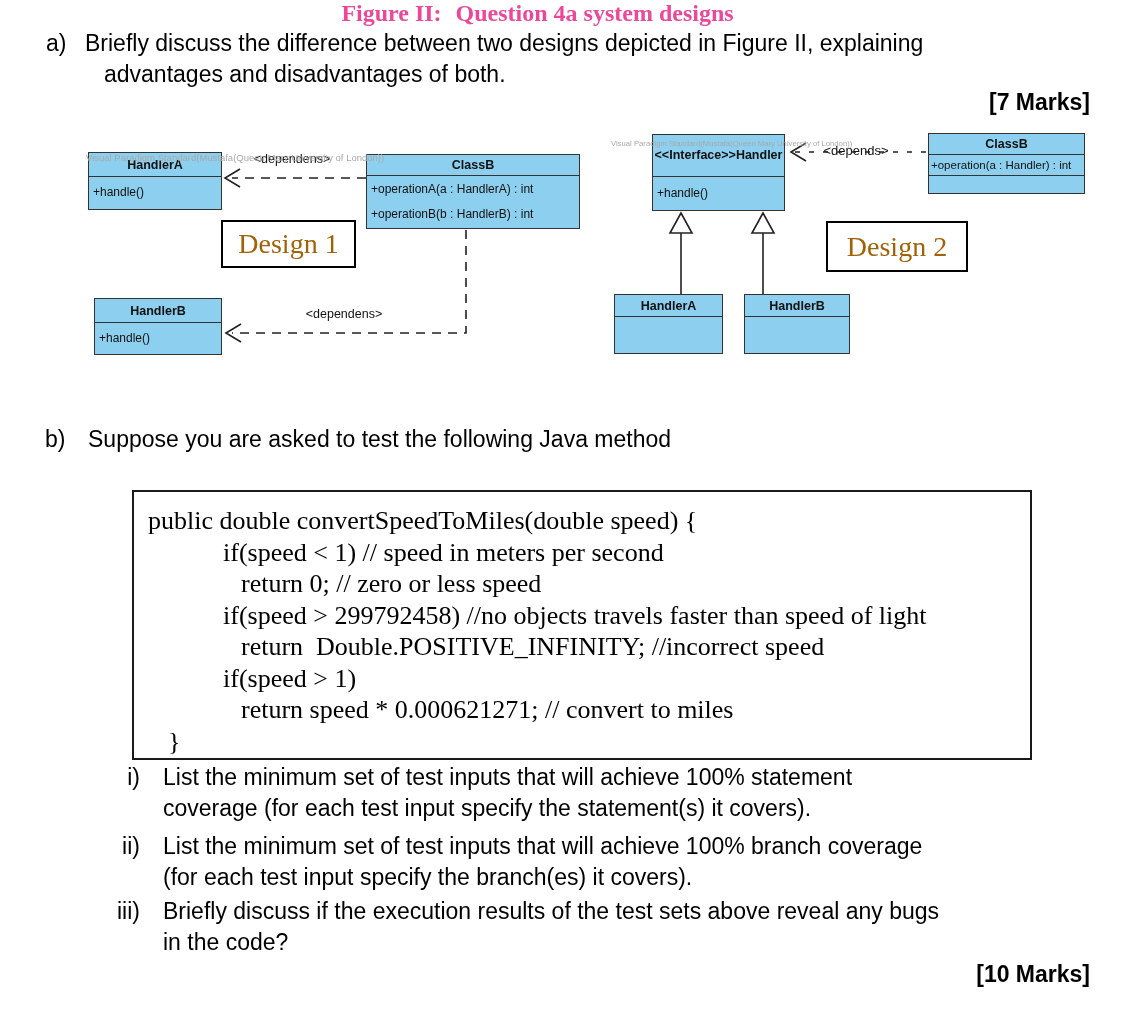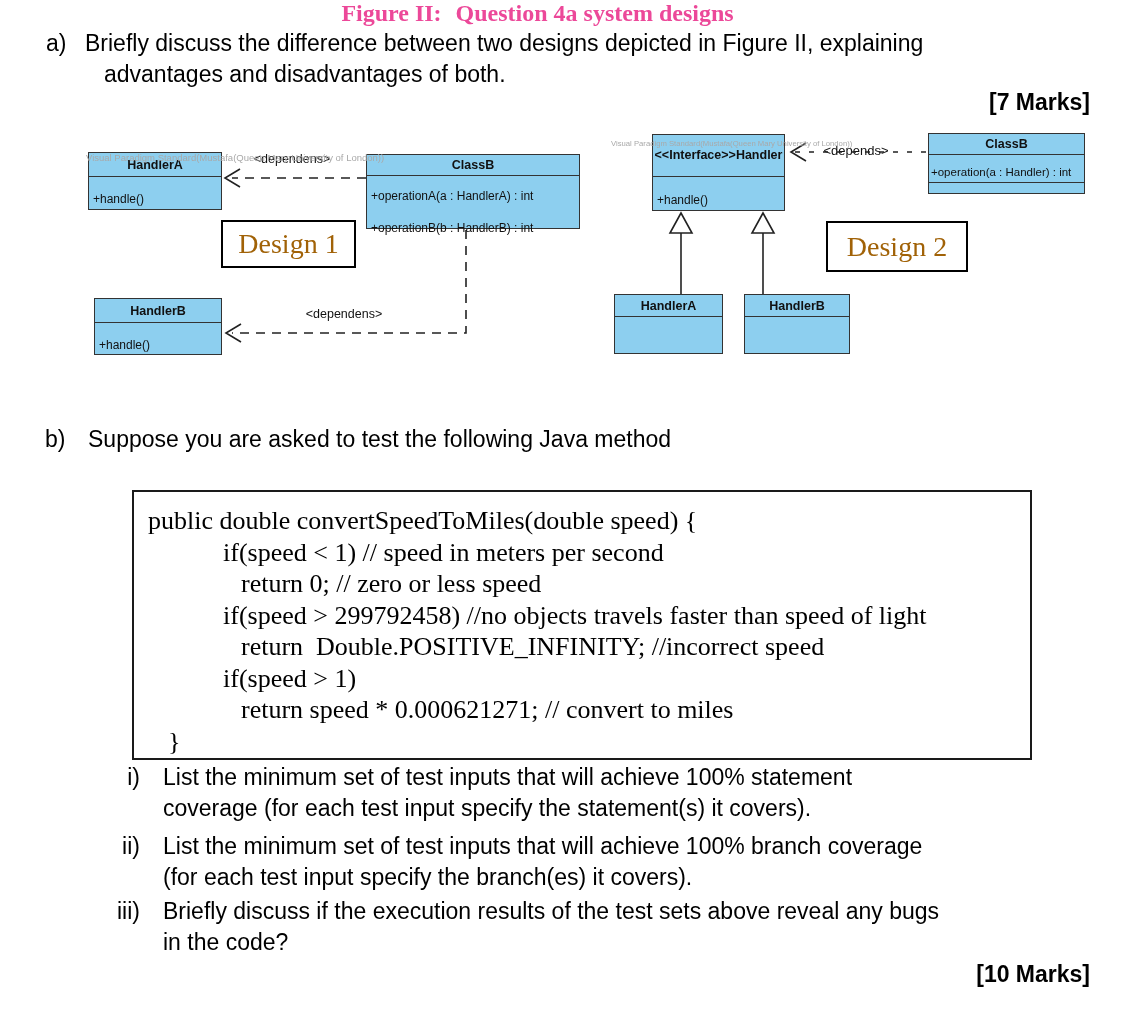--- a/index.html
+++ b/index.html
@@ -18,21 +18,21 @@
   .uml-box {
     position:absolute; background:#8DCFEF; border:1.5px solid #333;
     font-family:"Liberation Sans", sans-serif; color:#111;
   }
   .uml-head {
     font-weight:bold; font-size:12.5px; text-align:center;
     border-bottom:1.5px solid #333; display:flex; align-items:center; justify-content:center;
   }
   .uml-head.two-line { flex-direction:row; line-height:17px; }
   .uml-member {
-    font-size:12px; text-align:right; padding-left:4px; display:flex; align-items:center;margin-top:7px;
+    font-size:12px; text-align:right; padding-left:4px; display:flex; align-items:center;
   }
   .uml-sep { border-top:1.5px solid #333; }
   .design-label {
     position:absolute; background:#fff; border:2px solid #000;
     font-family:"Liberation Serif", serif; font-size:28px; color:#a16207;
     display:flex; align-items:center; justify-content:center;
   }
   .dep-label {
     position:absolute; font-size:12.5px; color:#111; text-align:center;
     font-family:"Liberation Sans", sans-serif;

